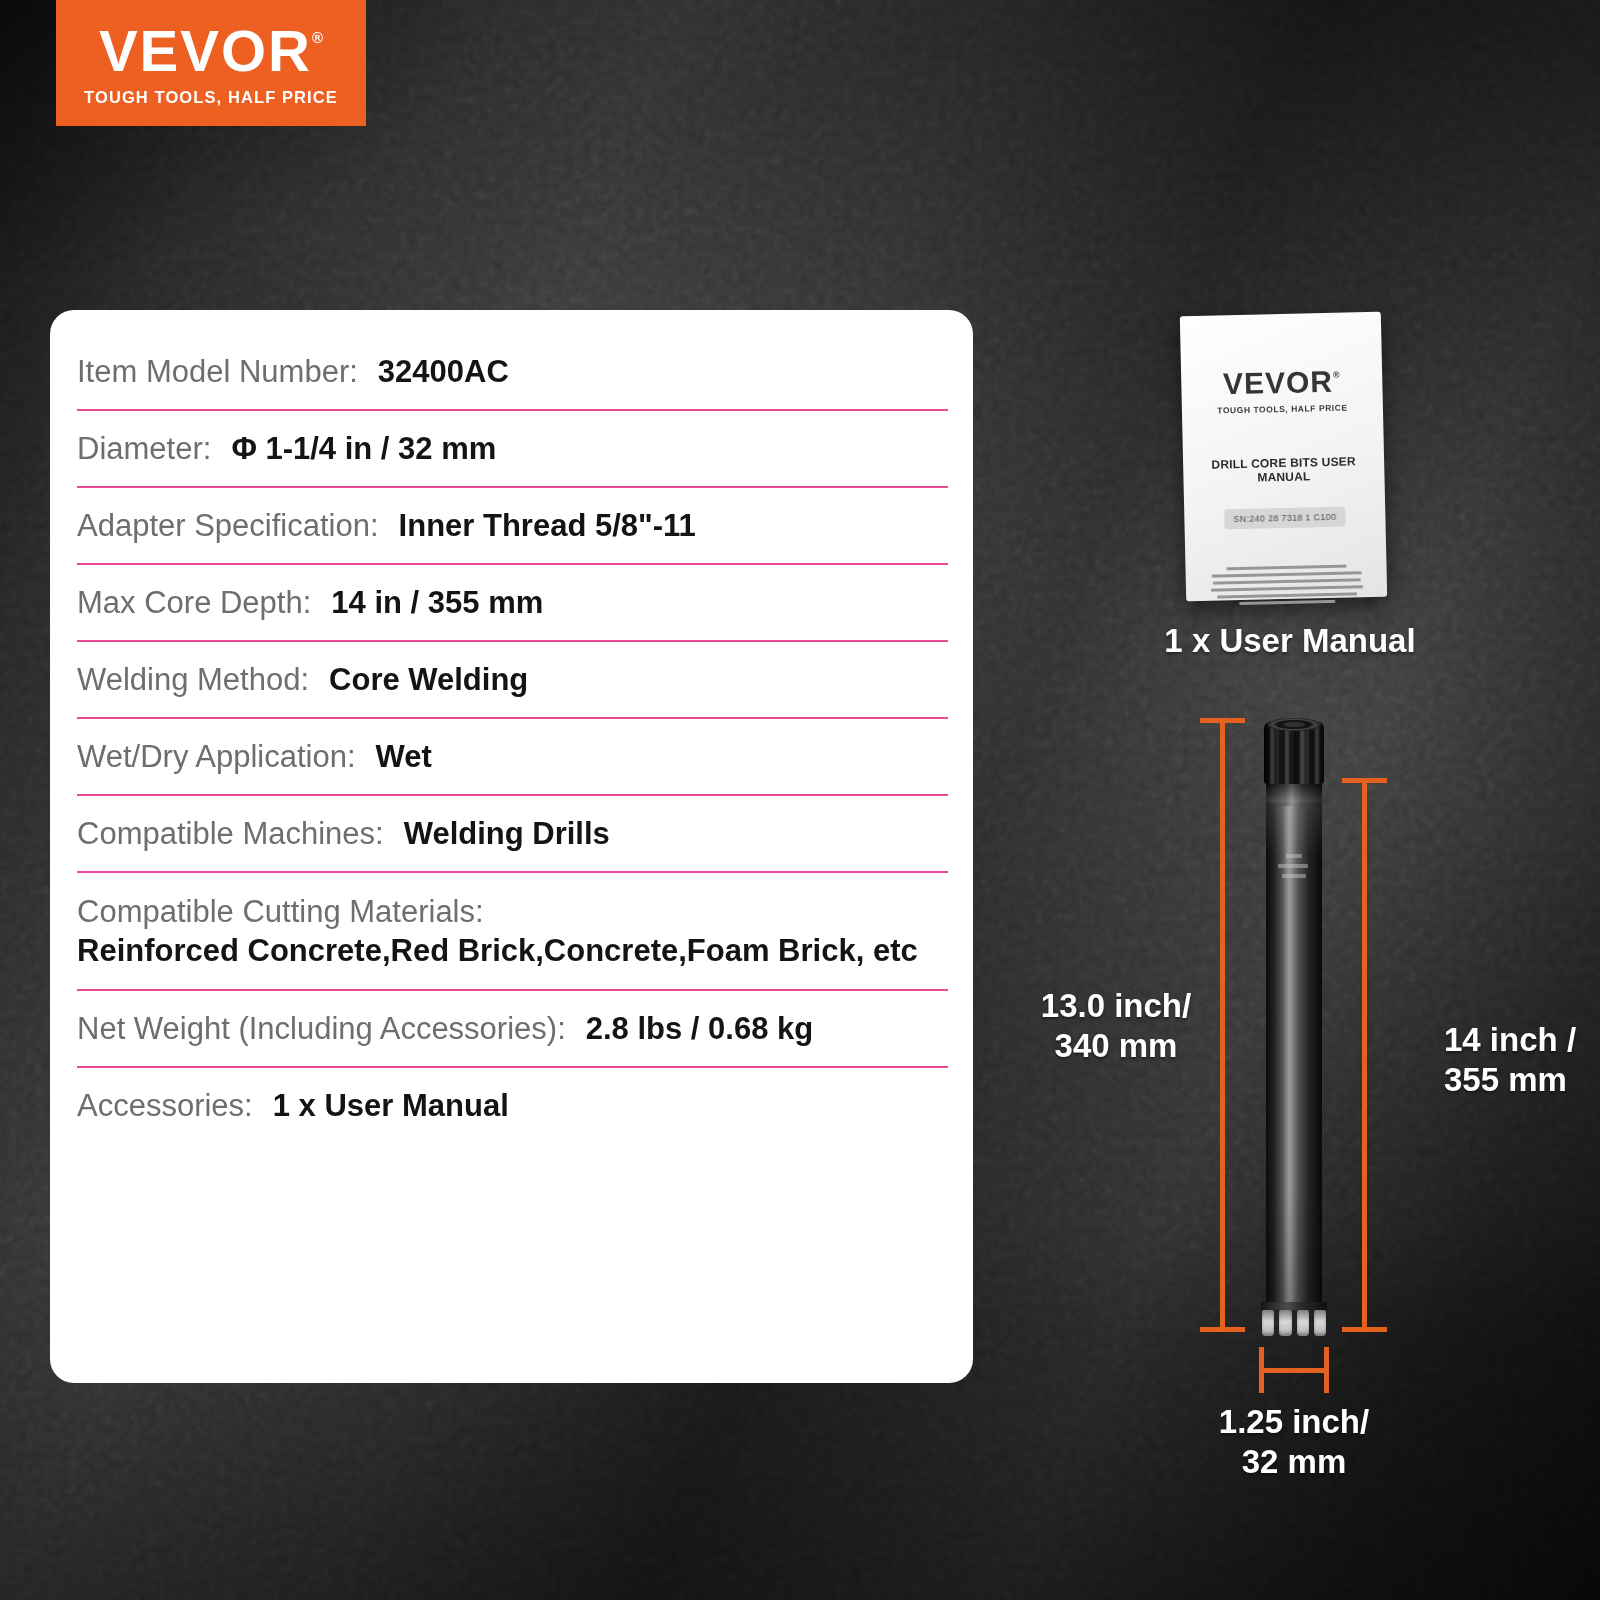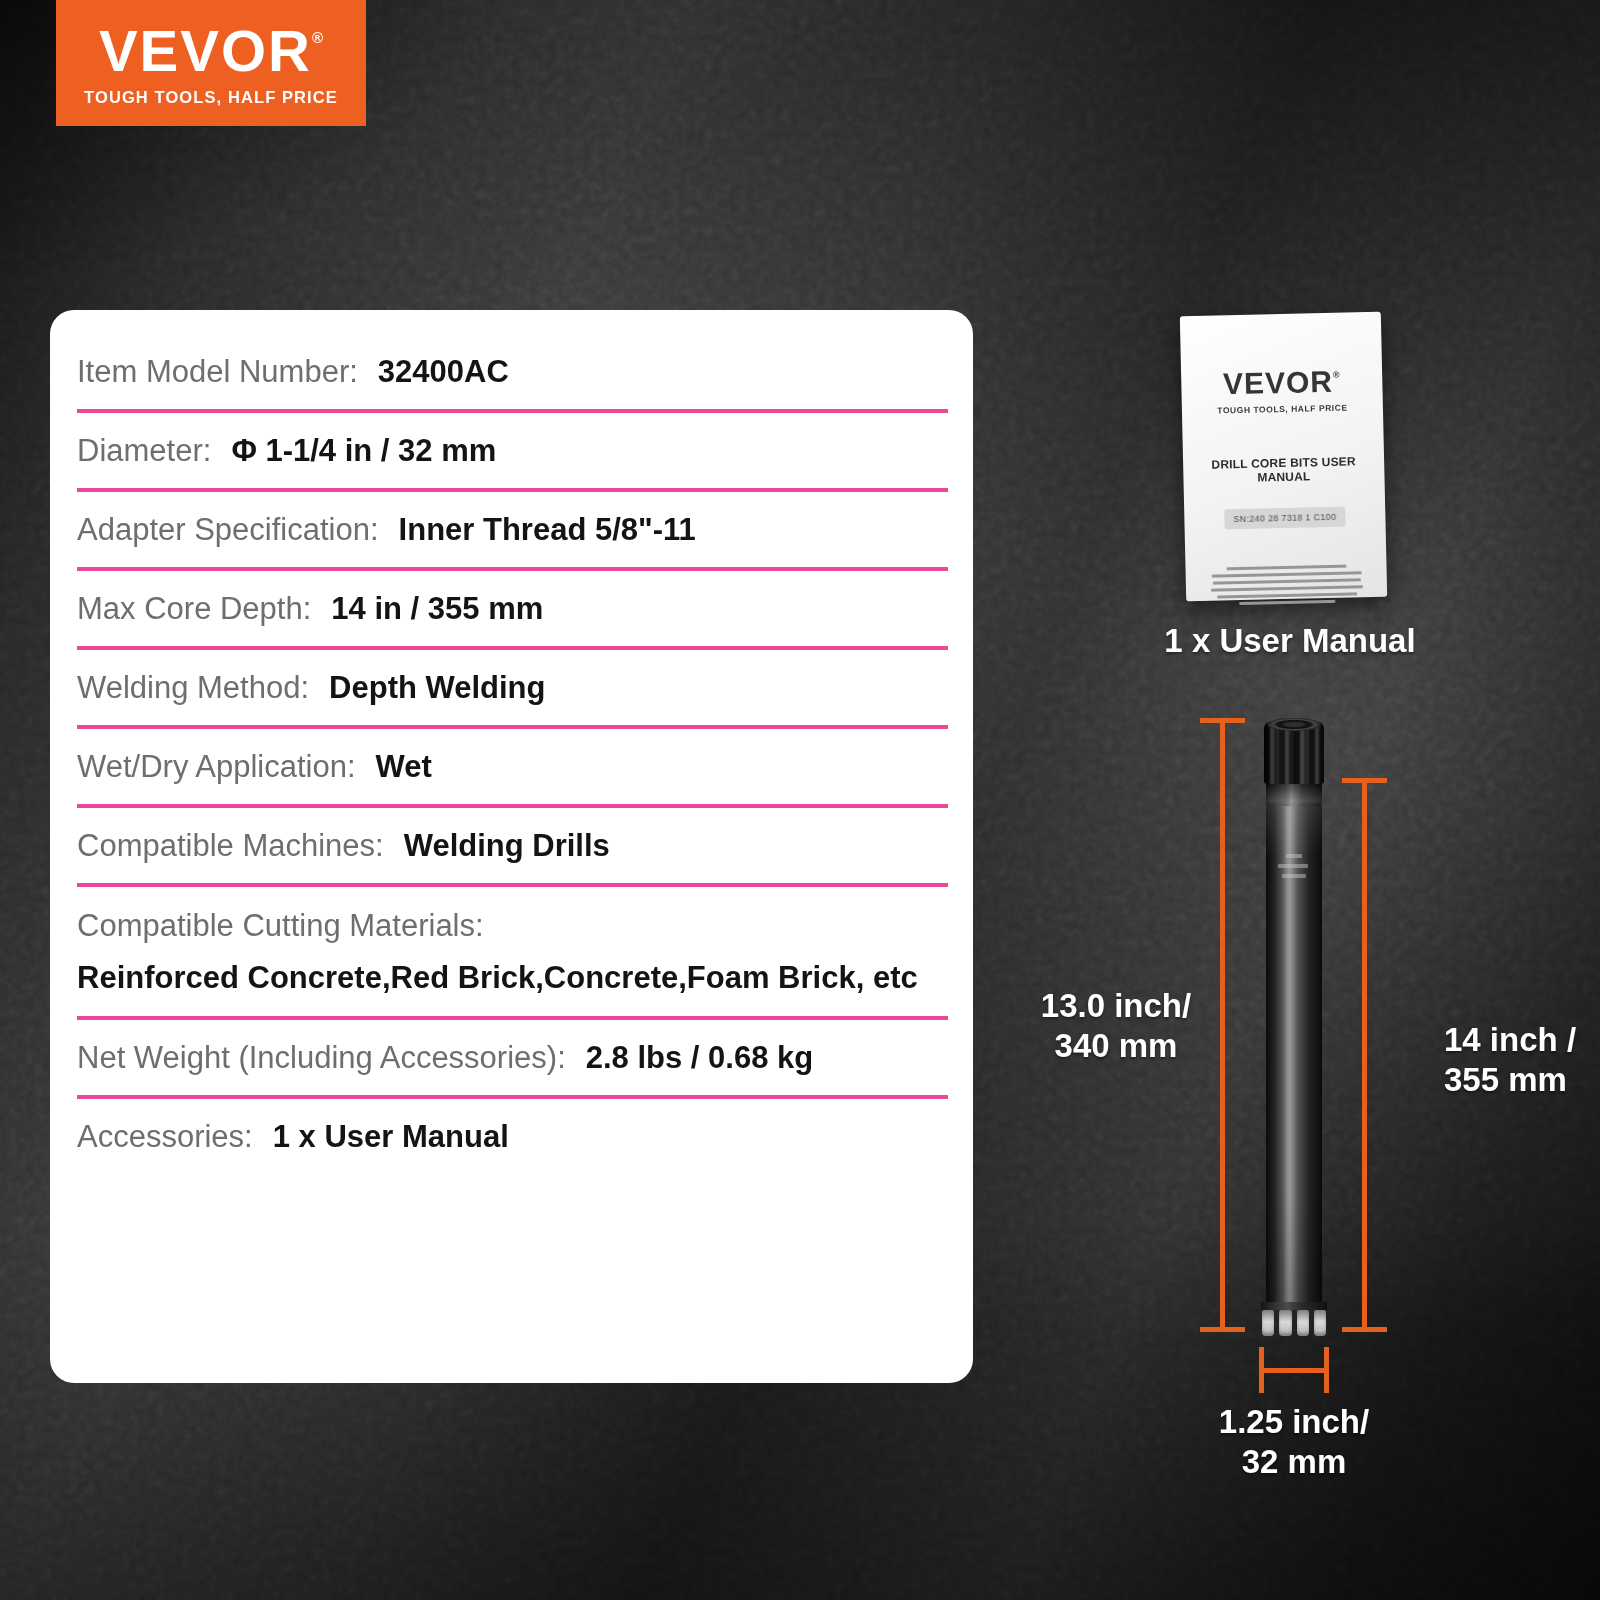--- a/index.html
+++ b/index.html
@@ -29,28 +29,28 @@
   .logo-word{font-weight:bold;font-size:58px;line-height:1;letter-spacing:2px;position:relative;}
   .logo-word sup{font-size:15px;font-weight:bold;vertical-align:28px;letter-spacing:0;}
   .logo-tag{font-size:16.5px;font-weight:bold;letter-spacing:1.1px;margin-top:8px;}
 
   
   .spec-card{
     position:absolute;left:50px;top:310px;width:923px;height:1073px;background:#fff;
     border-radius:24px;padding:24px 25px 0 27px;box-sizing:border-box;
   }
   .row{
-    display:flex;align-items:baseline;padding:18px 0;border-bottom:4px solid #ec4899;
+    display:flex;align-items:baseline;padding:18px 0;border-bottom:2px solid #ec4899;
     font-size:31px;line-height:1.26;color:#1c1c1c;
   }
   .row:last-child{border-bottom:none;}
   .lbl{color:#6e6e6e;}
   .val{font-weight:bold;margin-left:20px;color:#141414;}
   .row.stacked{display:block;padding:19px 0;}
-  .row.stacked .val{display:block;margin-left:0;margin-top:13px;}
+  .row.stacked .val{display:block;margin-left:0;}
 
   
   .manual{
     position:absolute;left:1183px;top:314px;width:201px;height:285px;
     background:linear-gradient(160deg,#ffffff 0%,#f3f3f3 55%,#e4e4e4 100%);
     transform:rotate(-1.3deg);border-radius:3px;
     box-shadow:0 8px 20px rgba(0,0,0,.5);
     display:flex;flex-direction:column;align-items:center;text-align:center;
     padding-top:54px;box-sizing:border-box;color:#3b3b3b;
   }
@@ -153,21 +153,21 @@
       <div class="row">
         <span class="lbl">Adapter Specification:</span>
         <span class="val">Inner Thread 5/8"-11</span>
       </div>
       <div class="row">
         <span class="lbl">Max Core Depth:</span>
         <span class="val">14 in / 355 mm</span>
       </div>
       <div class="row">
         <span class="lbl">Welding Method:</span>
-        <span class="val">Depth Welding</span>
+        <span class="val">Core Welding</span>
       </div>
       <div class="row">
         <span class="lbl">Wet/Dry Application:</span>
         <span class="val">Wet</span>
       </div>
       <div class="row">
         <span class="lbl">Compatible Machines:</span>
         <span class="val">Welding Drills</span>
       </div>
       <div class="row stacked">

